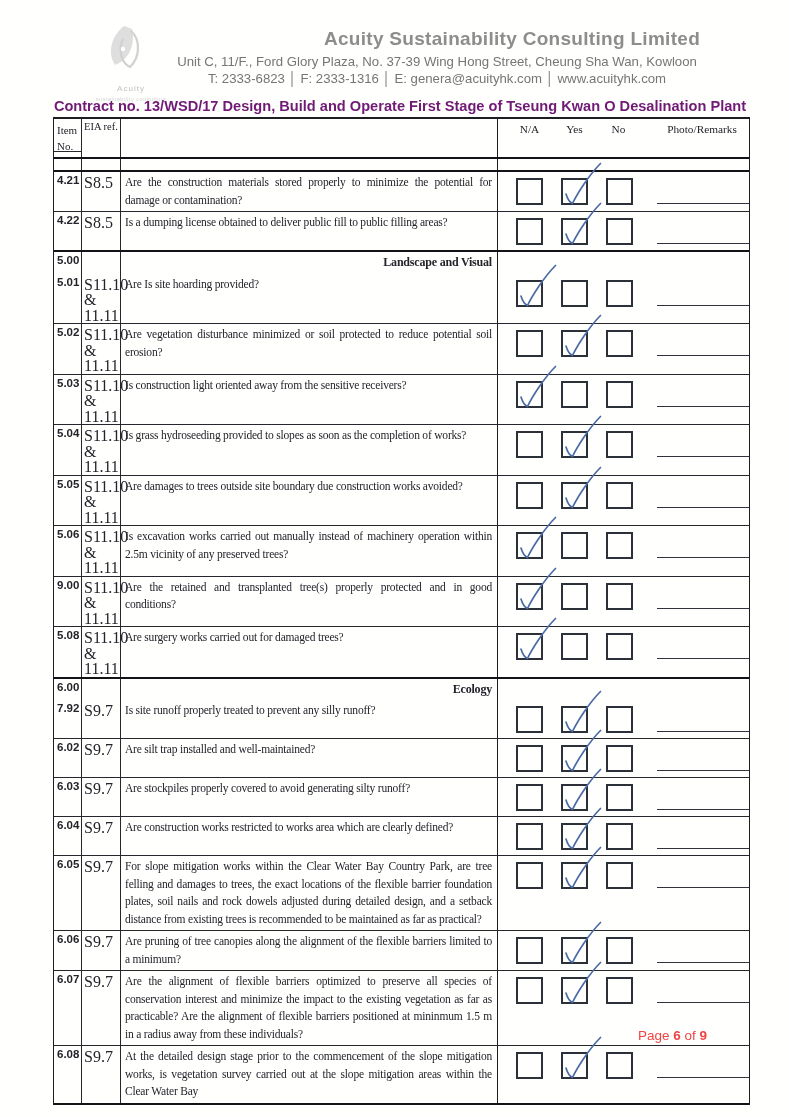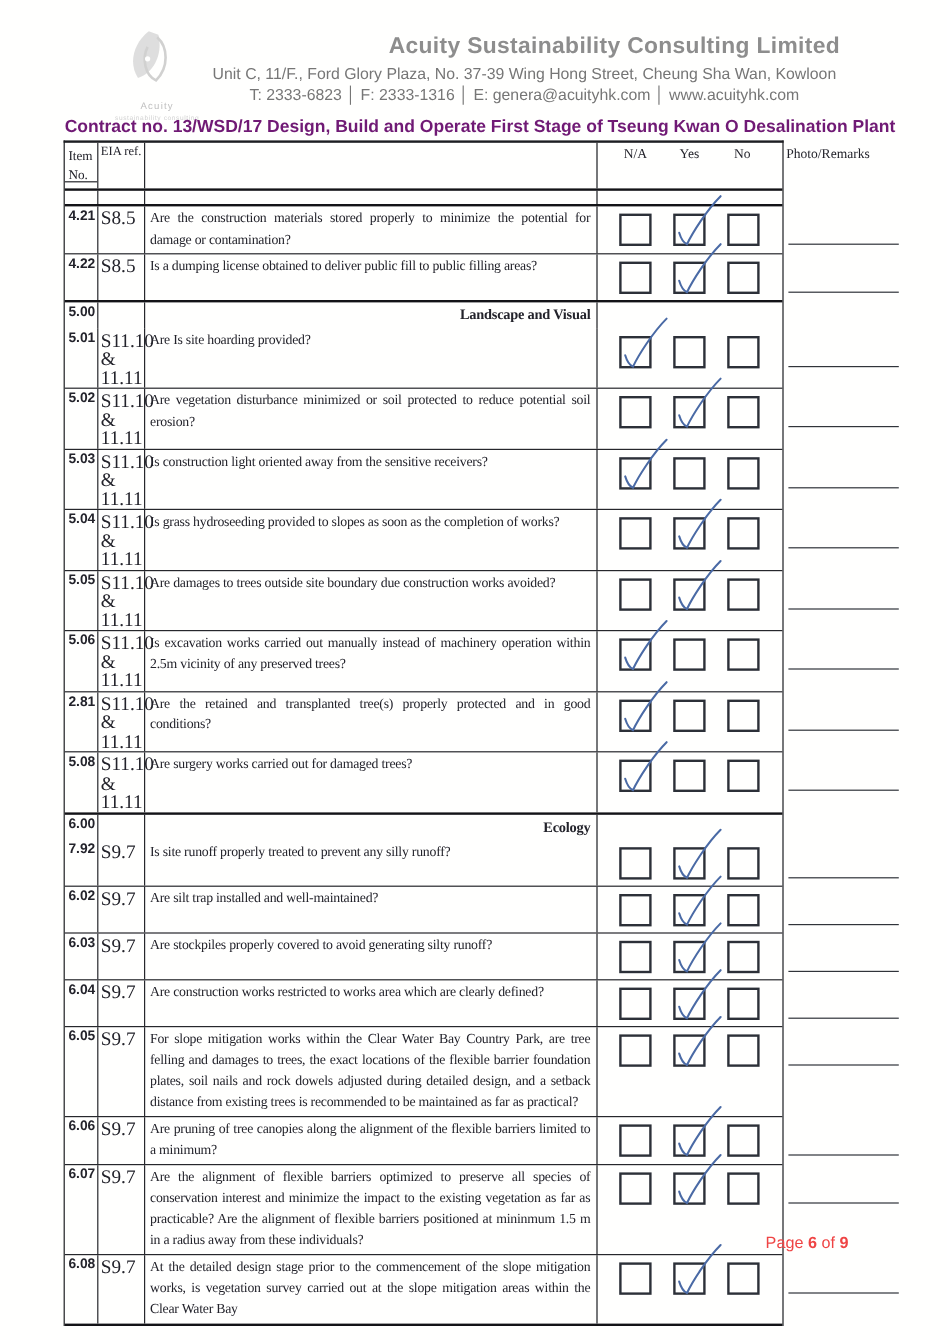--- a/index.html
+++ b/index.html
@@ -18,21 +18,21 @@
   .company-block { position:absolute; left:127px; top:28px; width:620px; text-align:center;
     font-family:"Liberation Sans",sans-serif; }
   .company-name { font-size:19px; font-weight:bold; color:#8d8d8d; letter-spacing:.3px; margin-left:150px; }
   .company-address { font-size:13.2px; color:#767676; margin-top:4px; }
   .company-contact { font-size:13.2px; color:#767676; margin-top:2px; }
 
   .doc-title { position:absolute; top:98px; left:20px; width:760px; text-align:center;
     font-family:"Liberation Sans",sans-serif; font-weight:bold; font-size:14.6px; color:#701a75; }
 
   
-  .checklist { position:absolute; left:53px; top:117px; width:600px;
+  .checklist { position:absolute; left:53px; top:117px; width:697px;
     border-left:1.6px solid #1d1e22; border-right:1.6px solid #1d1e22; border-top:2px solid #1d1e22;
     box-sizing:border-box; }
   .t-row { display:grid; grid-template-columns:28px 39px 377px auto;
     border-bottom:1.3px solid #26272c; min-height:38px; box-sizing:border-box; }
   .t-row.thick { border-bottom:2.6px solid #131317; }
   .t-row.section { min-height:19px; border-bottom:none; }
   .t-head { min-height:40px; border-bottom:2.4px solid #131317; }
   .t-empty { min-height:13px; border-bottom:2px solid #131317; }
 
   .c-item { border-right:1.2px solid #26272c; font-family:"Liberation Sans",sans-serif;
@@ -56,21 +56,21 @@
     font-family:"Liberation Serif",serif; line-height:16px; padding:3px 0 0 3px; white-space:pre-line; }
   .hd-item::after { content:""; position:absolute; left:0; right:0; bottom:5px;
     border-bottom:1.2px solid #26272c; }
   .hd-eia { border-right:1.2px solid #26272c; font-size:10.5px; padding:2px 0 0 2px; }
   .hd-q { border-right:1.8px solid #1d1e22; }
   .c-checks-head { position:relative; font-size:11.3px; }
   .lbl { position:absolute; top:4px; text-align:center; }
   .lbl-na { left:18px; width:27px; }
   .lbl-yes { left:63px; width:27px; }
   .lbl-no { left:107px; width:27px; }
-  .lbl-remarks { left:140px; width:104px;text-align:center; }
+  .lbl-remarks { left:152px; width:104px;text-align:center; }
 
   
   .page-footer { position:absolute; top:1028px; left:638px;
     font-family:"Liberation Sans",sans-serif; font-size:13.5px; color:#ef4444; }
   .page-footer b { font-weight:bold; }
 </style>
 </head>
 <body>
 
 <div class="page">
@@ -249,21 +249,21 @@
     <path d="M7 31 C8.5 36 11 39.5 13.5 40.5 C18 31 30 12 41.5 0.5" fill="none" style="stroke:var(--tick-ink)" stroke-width="1.7" stroke-linecap="round"></path>
   </svg>
 </span>
       <span class="box"></span>
       <span class="box"></span>
       <span class="remark-line"></span>
     </div>
   </div>
 
   <div class="t-row question">
-    <div class="c-item">2.81</div>
+    <div class="c-item">9.00</div>
     <div class="c-eia">S11.10 &amp;
 11.11</div>
     <div class="c-q">Are the retained and transplanted tree(s) properly protected and in good conditions?</div>
     <div class="c-checks">
       <span class="box">
   <svg class="tick" viewBox="0 0 44 46">
     <path d="M7 31 C8.5 36 11 39.5 13.5 40.5 C18 31 30 12 41.5 0.5" fill="none" style="stroke:var(--tick-ink)" stroke-width="1.7" stroke-linecap="round"></path>
   </svg>
 </span>
       <span class="box"></span>

